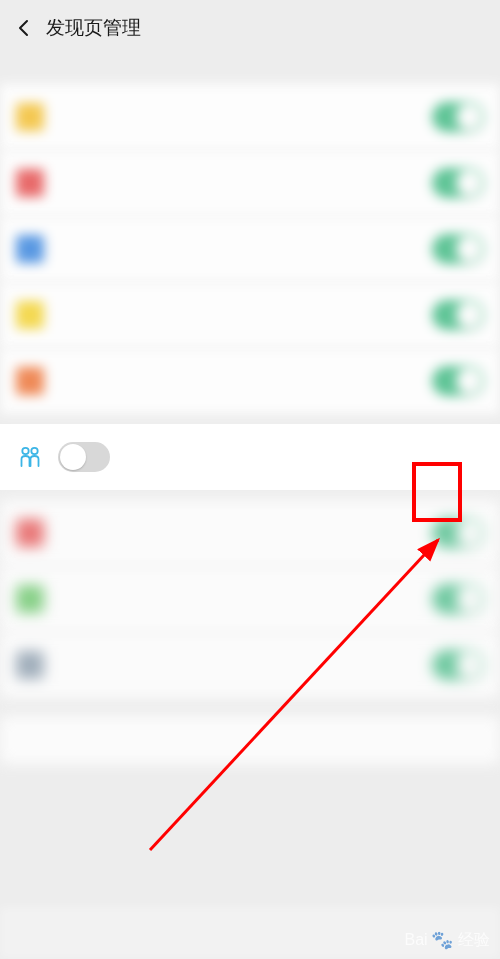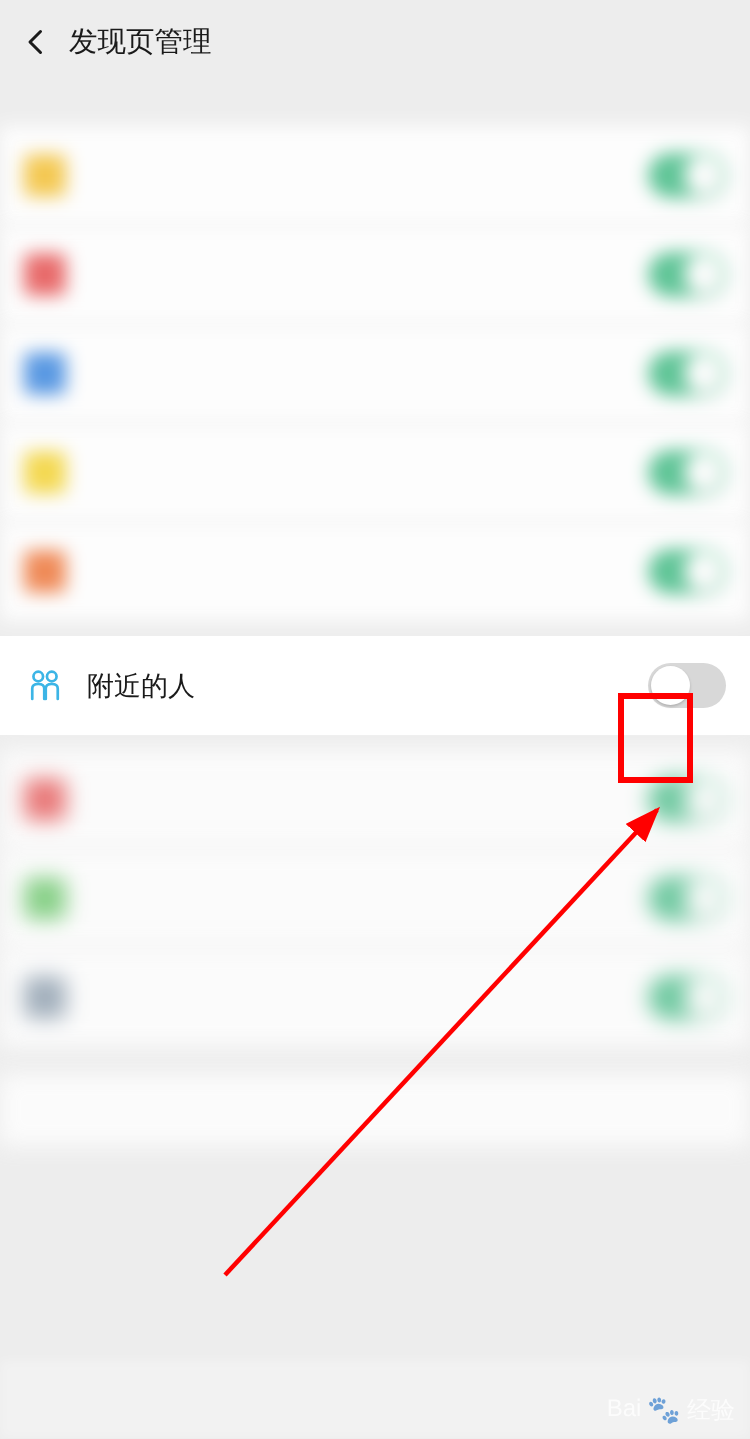--- a/index.html
+++ b/index.html
@@ -192,21 +192,20 @@
 
   <div class="list-row">
     <div class="row-icon nearby-icon">
       <svg width="28" height="28" viewBox="0 0 28 28">
         <circle cx="9.5" cy="8" r="3.2" fill="none" stroke="#3cb5e6" stroke-width="1.8"></circle>
         <path d="M5.5 23 v-7 q0-3 4-3 t4 3 v7" fill="none" stroke="#3cb5e6" stroke-width="1.8" stroke-linecap="round"></path>
         <circle cx="18.5" cy="8" r="3.2" fill="none" stroke="#3cb5e6" stroke-width="1.8"></circle>
         <path d="M14.5 23 v-7 q0-3 4-3 t4 3 v7" fill="none" stroke="#3cb5e6" stroke-width="1.8" stroke-linecap="round"></path>
       </svg>
     </div>
-    <div class="row-label">附近的人</div>
     <div class="toggle off">
         <div class="toggle-knob"></div>
       </div>
   </div>
 
   <div class="group-gap"></div>
 
   <div class="list-row blurred-light">
     <div class="row-icon" style="background:#e85d5d"></div>
     <div class="row-label">　　</div>

